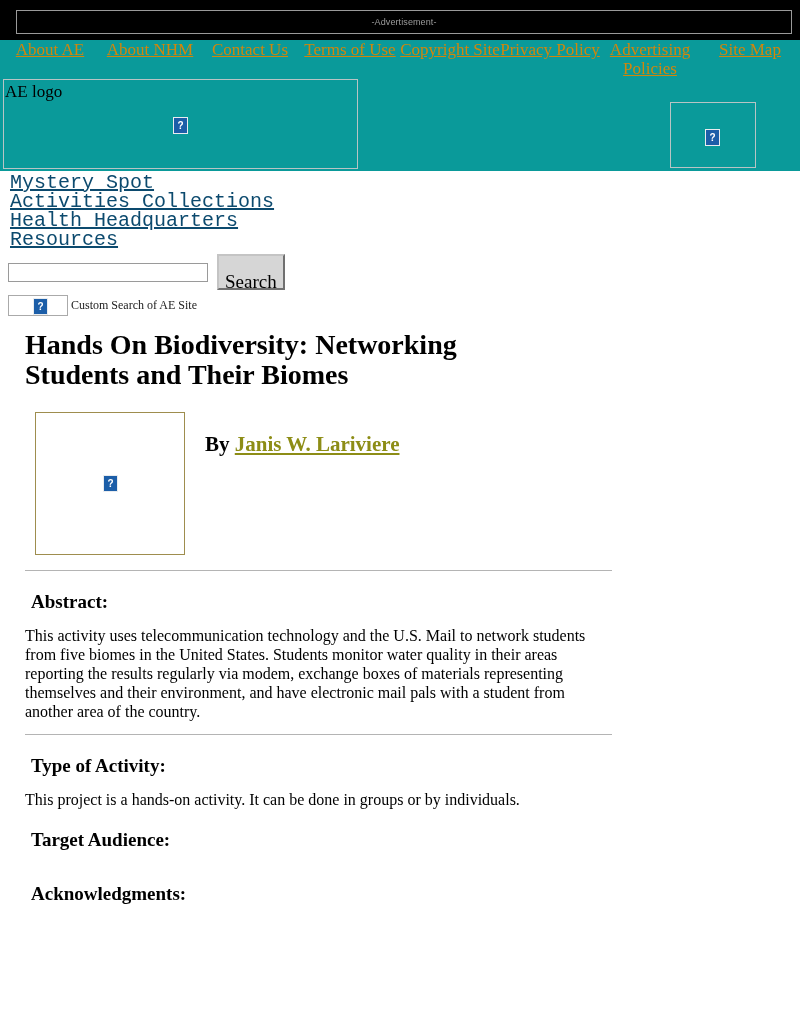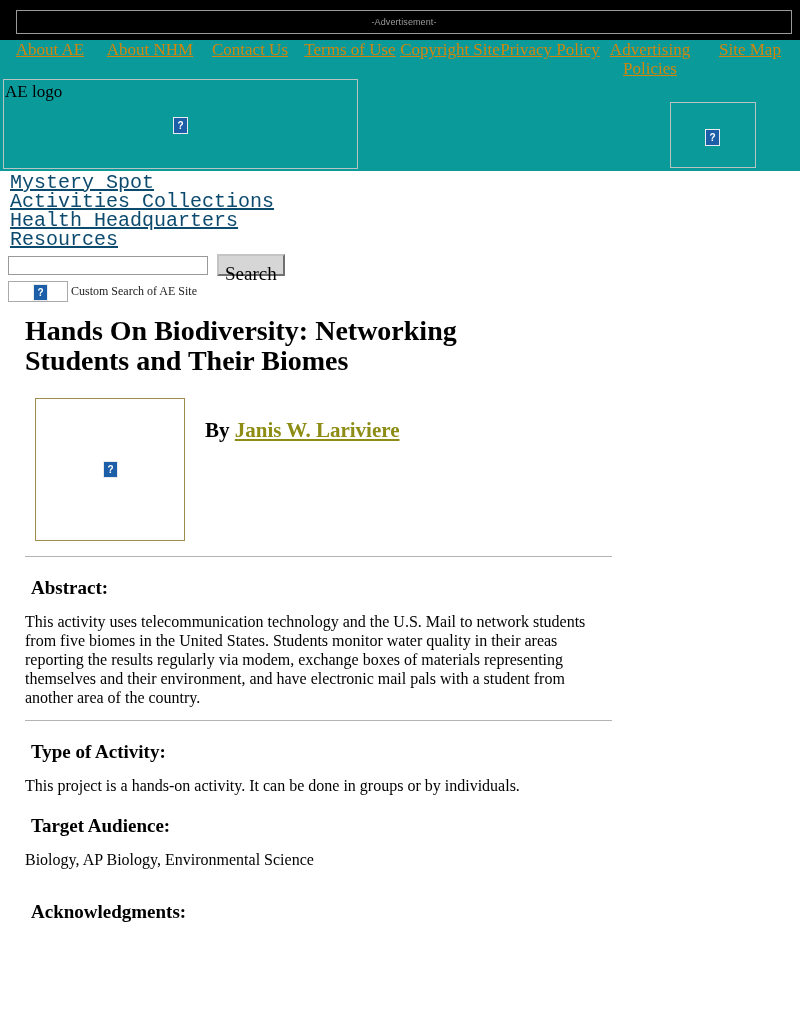--- a/index.html
+++ b/index.html
@@ -126,22 +126,22 @@
   }
   input.search-field {
     width: 200px; height: 19px;
     border: 1px solid #9a9a9a;
     background: #ffffff;
     font-family: "Liberation Serif", "DejaVu Serif", serif;
     font-size: 13px;
     padding: 0 2px;
   }
   button.search-btn {
-    height: 22px;
-    padding: 8px 6px;
+    height: 35px;
+    padding: 16px 6px;
     border: 2px outset #c4c4c4;
     background: #d6d6d6;
     font-family: "Liberation Serif", "DejaVu Serif", serif;
     font-size: 19px;
     line-height: 19px;
     color: #000;
     cursor: pointer;
   }
   .custom-row {
     margin: 5px 0 0 8px;
@@ -319,17 +319,16 @@
 
   <hr class="sep">
   <h2 class="sec-head">Abstract:</h2>
   <p class="sec-body">This activity uses telecommunication technology and the U.S. Mail to network students from five biomes in the United States. Students monitor water quality in their areas reporting the results regularly via modem, exchange boxes of materials representing themselves and their environment, and have electronic mail pals with a student from another area of the country.</p>
 
   <hr class="sep">
   <h2 class="sec-head">Type of Activity:</h2>
   <p class="sec-body">This project is a hands-on activity. It can be done in groups or by individuals.</p>
 
   <h2 class="sec-head">Target Audience:</h2>
-  <p class="sec-body">Biology, AP Biology, Environmental Science</p>
 
   <div class="gap"></div>
   <h2 class="sec-head">Acknowledgments:</h2>
 </div>
 
 </body></html>

